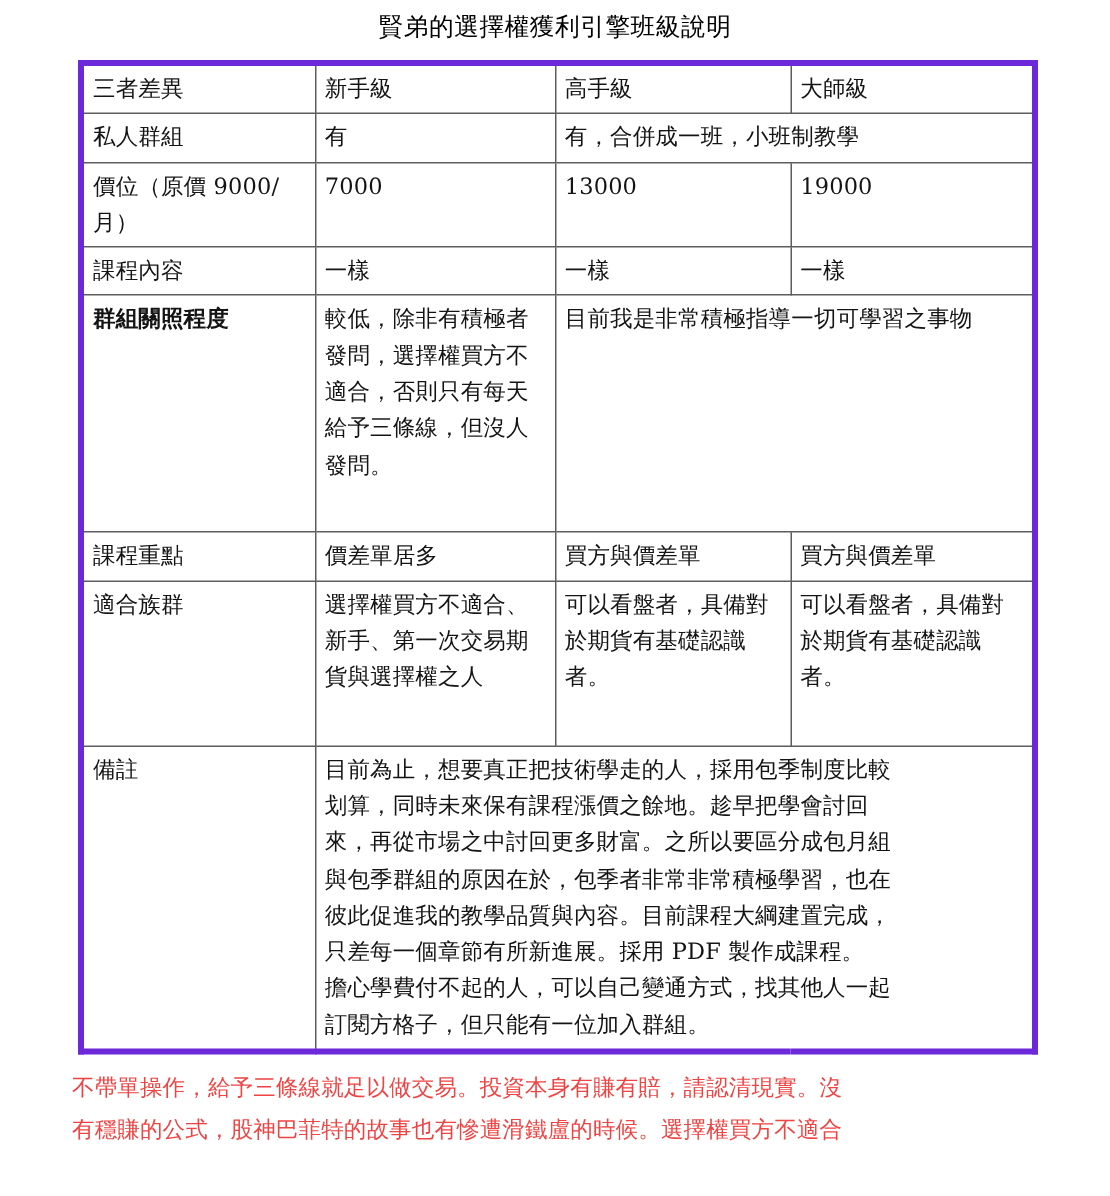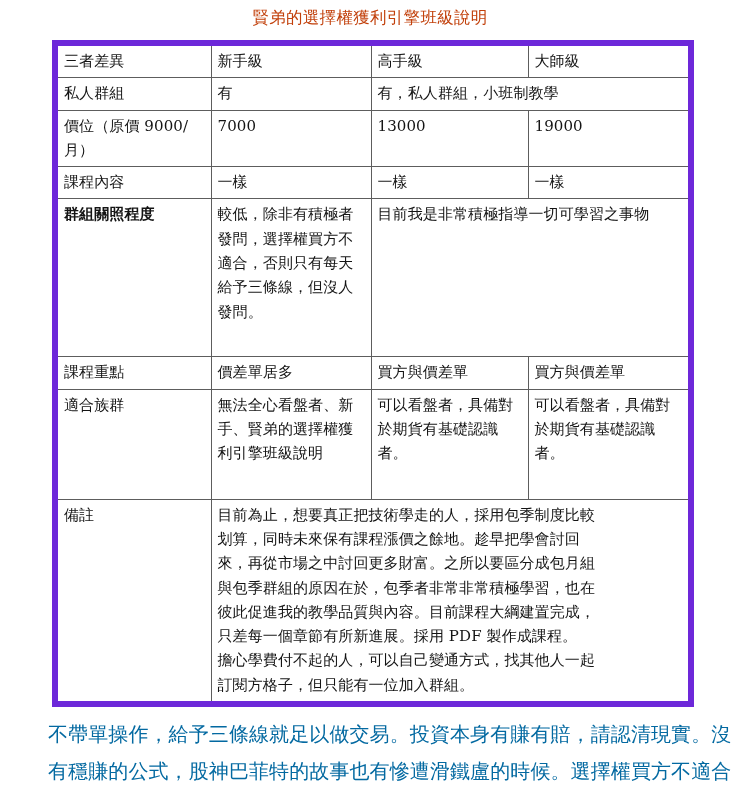--- a/index.html
+++ b/index.html
@@ -21,28 +21,28 @@
     box-sizing: border-box;
     padding: 0;
   }
   .doc-title {
     text-align: center;
     font-size: 16.5px;
     line-height: 1.45;
     letter-spacing: 0.3px;
     margin: 6px 0 10px 0;
     font-weight: normal;
-    color: #c2410c;
+    color: #000000;
   }
   table.spec {
     border-collapse: collapse;
     table-layout: fixed;
     margin: 0 0 0 52px;
     width: 636px;
-    border: 6px solid #6d28d9;
+    border: 4px solid #6d28d9;
   }
   table.spec td {
     border: 1px solid #5d5d5d;
     vertical-align: top;
     padding: 3px 6px 4px 6px;
     font-size: 15px;
     line-height: 1.62;
     letter-spacing: 0.1px;
     color: #141414;
     word-break: break-all;
@@ -55,24 +55,24 @@
   .cell-text { display: block; }
 
   .note-cell { padding-top: 3px; padding-bottom: 4px; }
   .note-line { display: block; white-space: nowrap; }
 
   .tall-spacer-1 { height: 150px; font-weight: bold; }
   .tall-spacer-2 { height: 102px; margin-top: 11px; }
 
   .footer {
     margin: 9px 52px 0 48px;
-    font-size: 20px;
+    font-size: 15px;
     line-height: 1.85;
     letter-spacing: 0.1px;
-    color: #0369a1;
+    color: #ef4444;
     text-align: justify;
     text-justify: inter-character;
   }
   .footer p { margin: 0; }
   .footer .fline { display: block; white-space: nowrap; }
 </style>
 </head>
 <body>
 
 <div class="page">
@@ -103,21 +103,21 @@
       </tr>
 
       <tr>
         <td>
             <span class="cell-text">私人群組</span>
           </td>
         <td>
             <span class="cell-text">有</span>
           </td>
         <td colspan="2">
-            <span class="cell-text">有，私人群組，小班制教學</span>
+            <span class="cell-text">有，合併成一班，小班制教學</span>
           </td>
       </tr>
 
       <tr>
         <td>
             <span class="cell-text">價位（原價 9000/月）</span>
           </td>
         <td>
             <span class="cell-text">7000</span>
           </td>
@@ -169,21 +169,21 @@
         <td>
             <span class="cell-text">買方與價差單</span>
           </td>
       </tr>
 
       <tr>
         <td class="tall-spacer-2">
             <span class="cell-text">適合族群</span>
           </td>
         <td>
-            <span class="cell-text">無法全心看盤者、新手、賢弟的選擇權獲利引擎班級說明</span>
+            <span class="cell-text">選擇權買方不適合、新手、第一次交易期貨與選擇權之人</span>
           </td>
         <td>
             <span class="cell-text">可以看盤者，具備對於期貨有基礎認識者。</span>
           </td>
         <td>
             <span class="cell-text">可以看盤者，具備對於期貨有基礎認識者。</span>
           </td>
       </tr>
 
       <tr>

